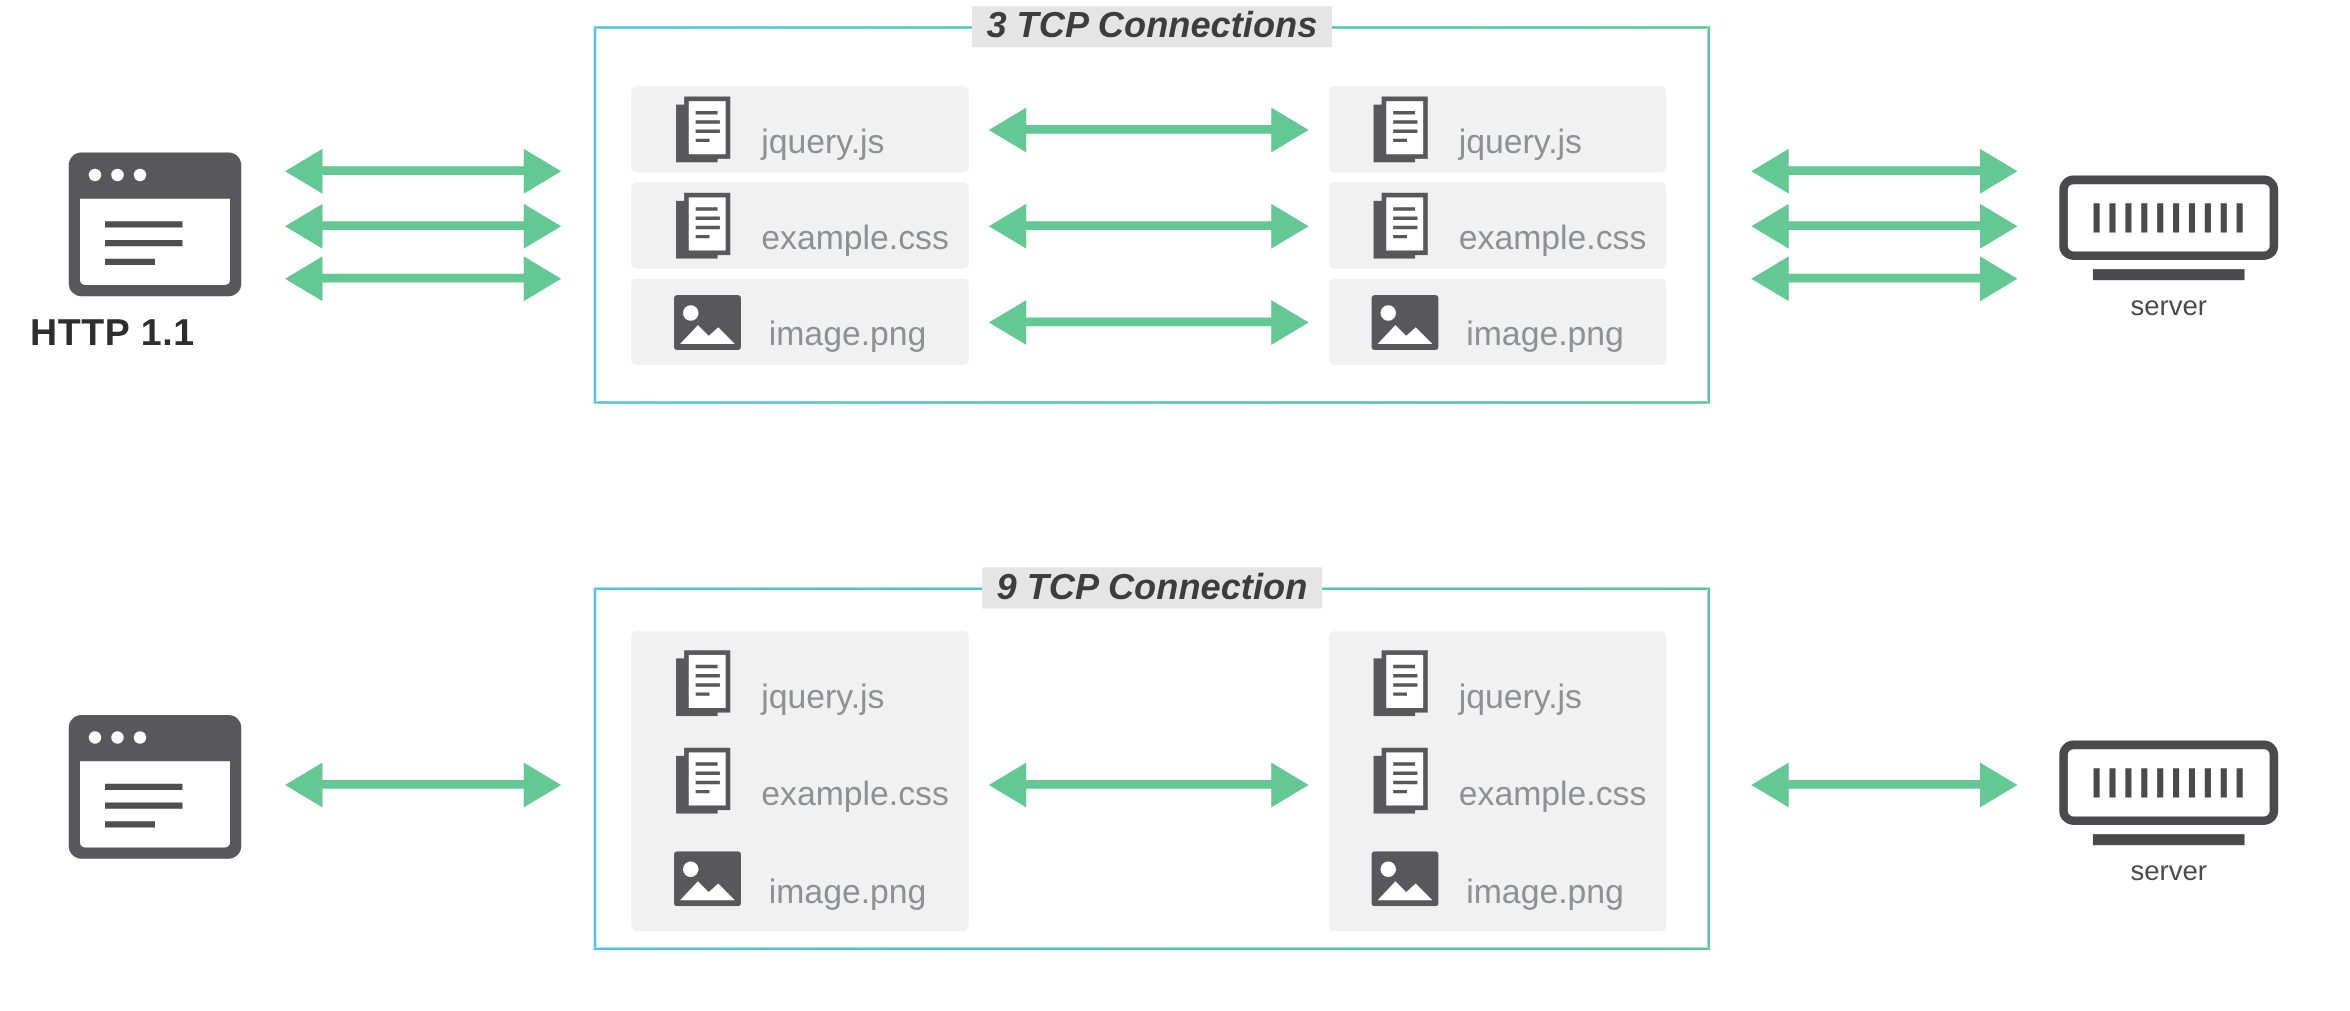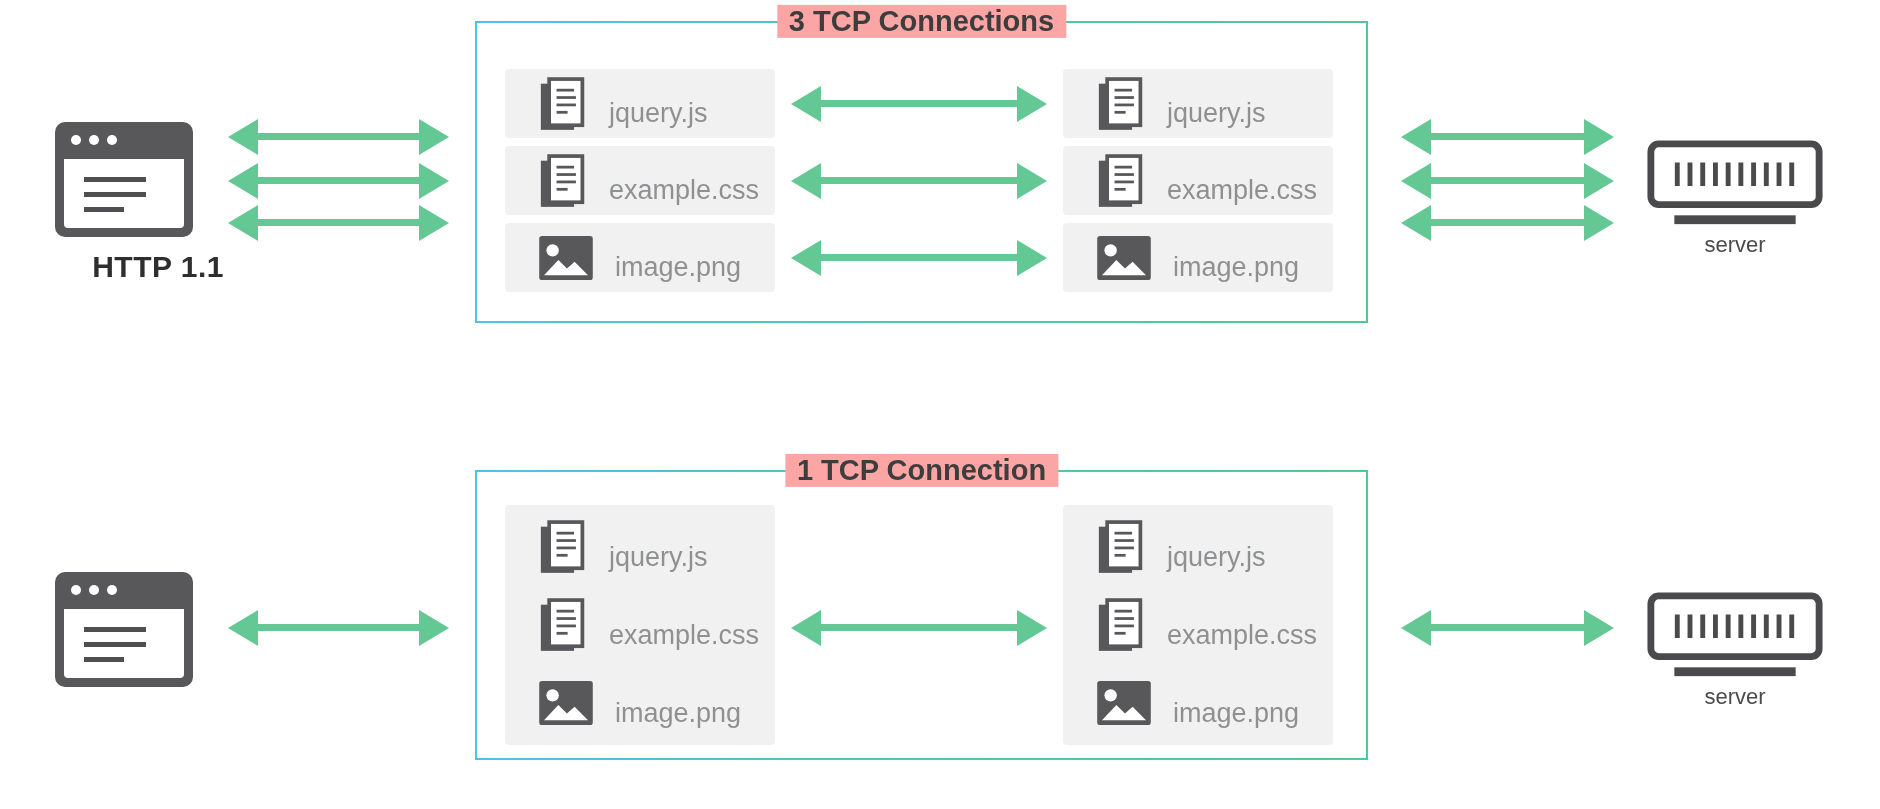--- a/index.html
+++ b/index.html
@@ -12,30 +12,30 @@
     background:var(--icon-dark); border-radius:10px; }
   .browser-dots { position:absolute; top:13px; left:16px; display:flex; gap:8px; }
   .browser-dots i { width:10px; height:10px; border-radius:50%; background:#fff; }
   .browser-body { position:absolute; left:9px; right:9px; top:37px; bottom:9px;
     background:#fff; border-radius:0 0 4px 4px; }
   .browser-line { position:absolute; height:5px; background:#4F4F52; left:20px; }
   .bl1 { top:18px; width:62px; }
   .bl2 { top:33px; width:62px; }
   .bl3 { top:48px; width:40px; }
   
-  .client-label { position:absolute; width:200px; text-align:right;
+  .client-label { position:absolute; width:200px; text-align:left;
     font-size:30px; font-weight:bold; color:#2E2E30; letter-spacing:0.5px; }
   .server-wrap { position:absolute; width:180px; text-align:center; }
   .server-label { font-size:22px; color:#4A4A4A; margin-top:2px; }
   
   .tcp-box { position:absolute; box-sizing:border-box; border:2px solid;
     border-image:linear-gradient(to right, var(--grad-start), #50C7A8 55%, var(--grad-end)) 1; }
   .box-title { position:absolute; top:0; left:50%; transform:translate(-50%,-55%);
-    background:#fca5a5; padding:0 12px; font-size:29px; font-weight:bold;
-    color:#3D3D3D; white-space:nowrap; }
+    background:#e5e5e5; padding:0 12px; font-size:29px; font-weight:bold;
+    color:#3D3D3D; white-space:nowrap;font-style:italic; }
   
   .file-strip { position:absolute; width:270px; height:69px;
     background:var(--panel-gray); border-radius:4px;
     display:flex; align-items:center; gap:22px;
     padding-left:34px; box-sizing:border-box; }
   .file-panel { position:absolute; width:270px; height:240px;
     background:var(--panel-gray); border-radius:4px;
     display:flex; flex-direction:column; justify-content:center; gap:14px;
     box-sizing:border-box; }
   .file-row { display:flex; align-items:center; gap:22px;
@@ -173,21 +173,21 @@
     <span class="browser-body">
       <span class="browser-line bl1"></span>
         <span class="browser-line bl2"></span>
         <span class="browser-line bl3"></span>
     </span>
   </div>
 
   <div class="darrow" style="left:257px; top:624px; width:163px;"></div>
 
   <div class="tcp-box" style="left:475px; top:470px; width:893px; height:290px;">
-    <span class="box-title">1 TCP Connection</span>
+    <span class="box-title">9 TCP Connection</span>
   </div>
 
   <div class="file-panel" style="left:505px; top:505px;">
     <div class="file-row">
       <svg class="icon-svg" width="48" height="58" viewBox="0 0 52 60">
           <use href="#doc-icon"></use>
         </svg>
       <span class="file-label">jquery.js</span>
     </div>
     <div class="file-row">

